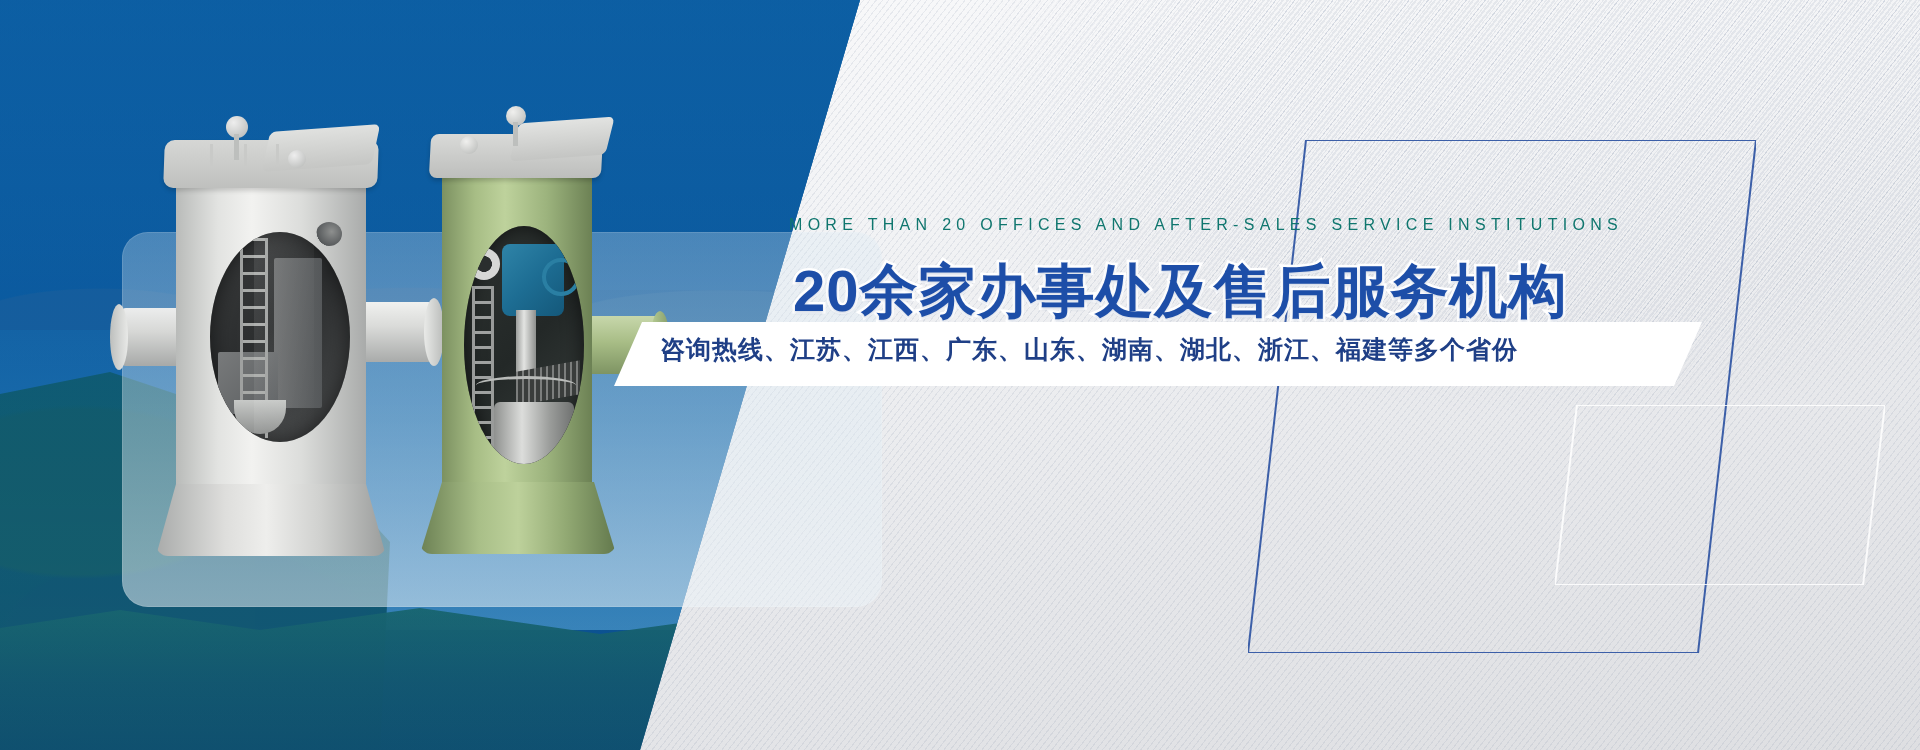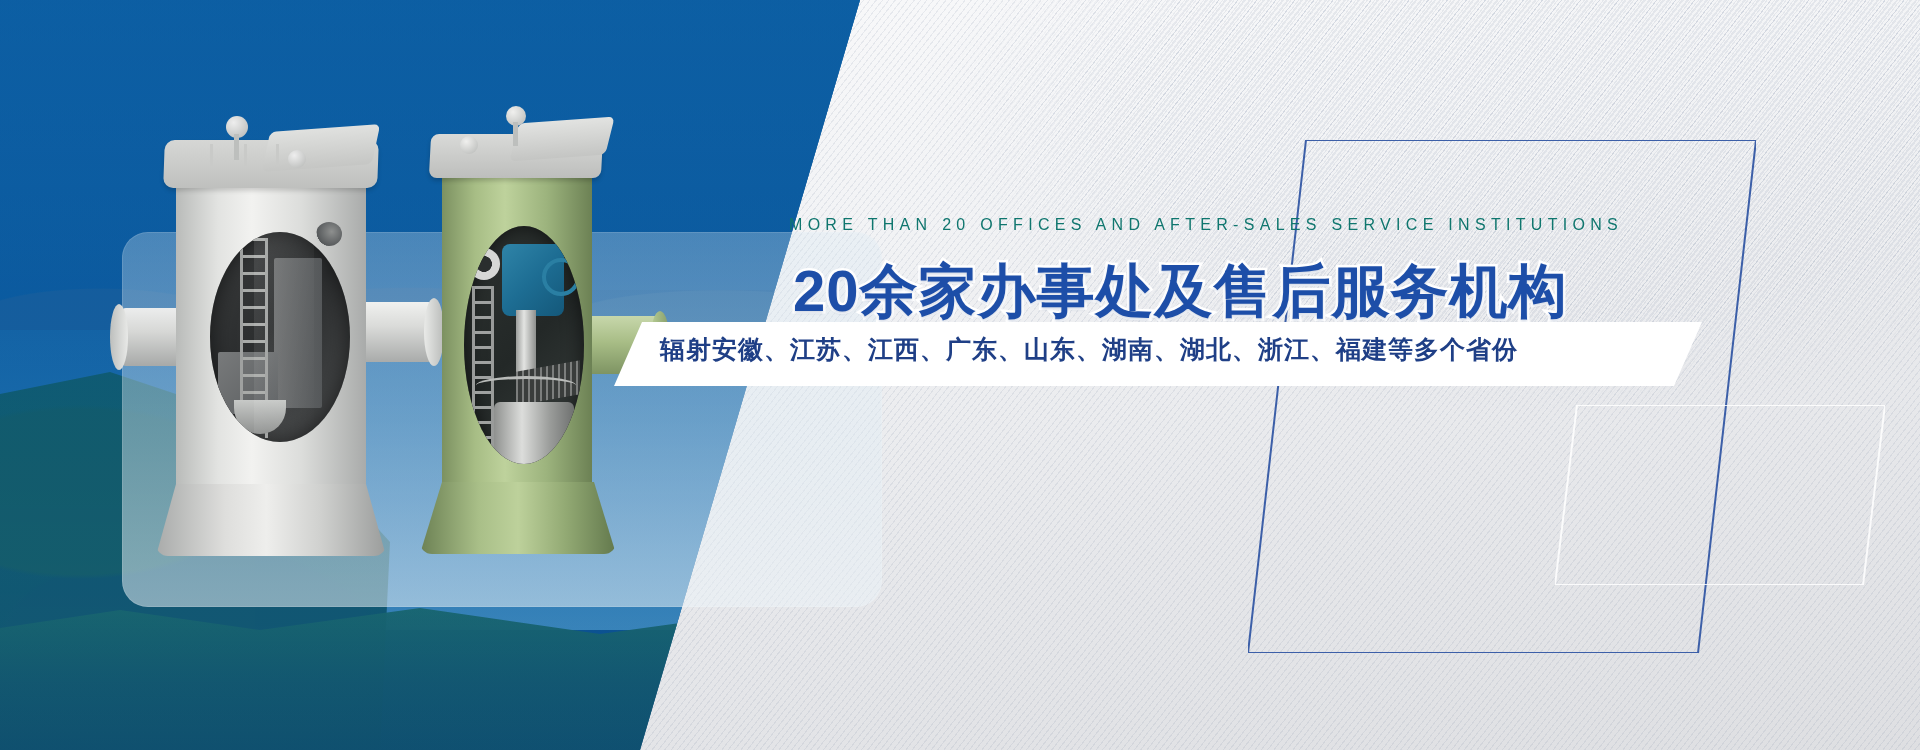--- a/index.html
+++ b/index.html
@@ -456,16 +456,16 @@
     <div class="n-lid2"></div>
     <div class="n-vent"></div>
     <div class="n-vent2"></div>
   </div>
 
   <div class="eng-line">MORE THAN 20 OFFICES AND AFTER-SALES SERVICE INSTITUTIONS</div>
 
   <div class="headline">20余家办事处及售后服务机构</div>
 
   <div class="subtitle-bar"></div>
-  <div class="subtitle-text">辐射安徽、江苏、江西、广东、山东、湖南、湖北、浙江、福建等多个省份</div>
+  <div class="subtitle-text">咨询热线、江苏、江西、广东、山东、湖南、湖北、浙江、福建等多个省份</div>
 
 
 </div>
 
 </body></html>

